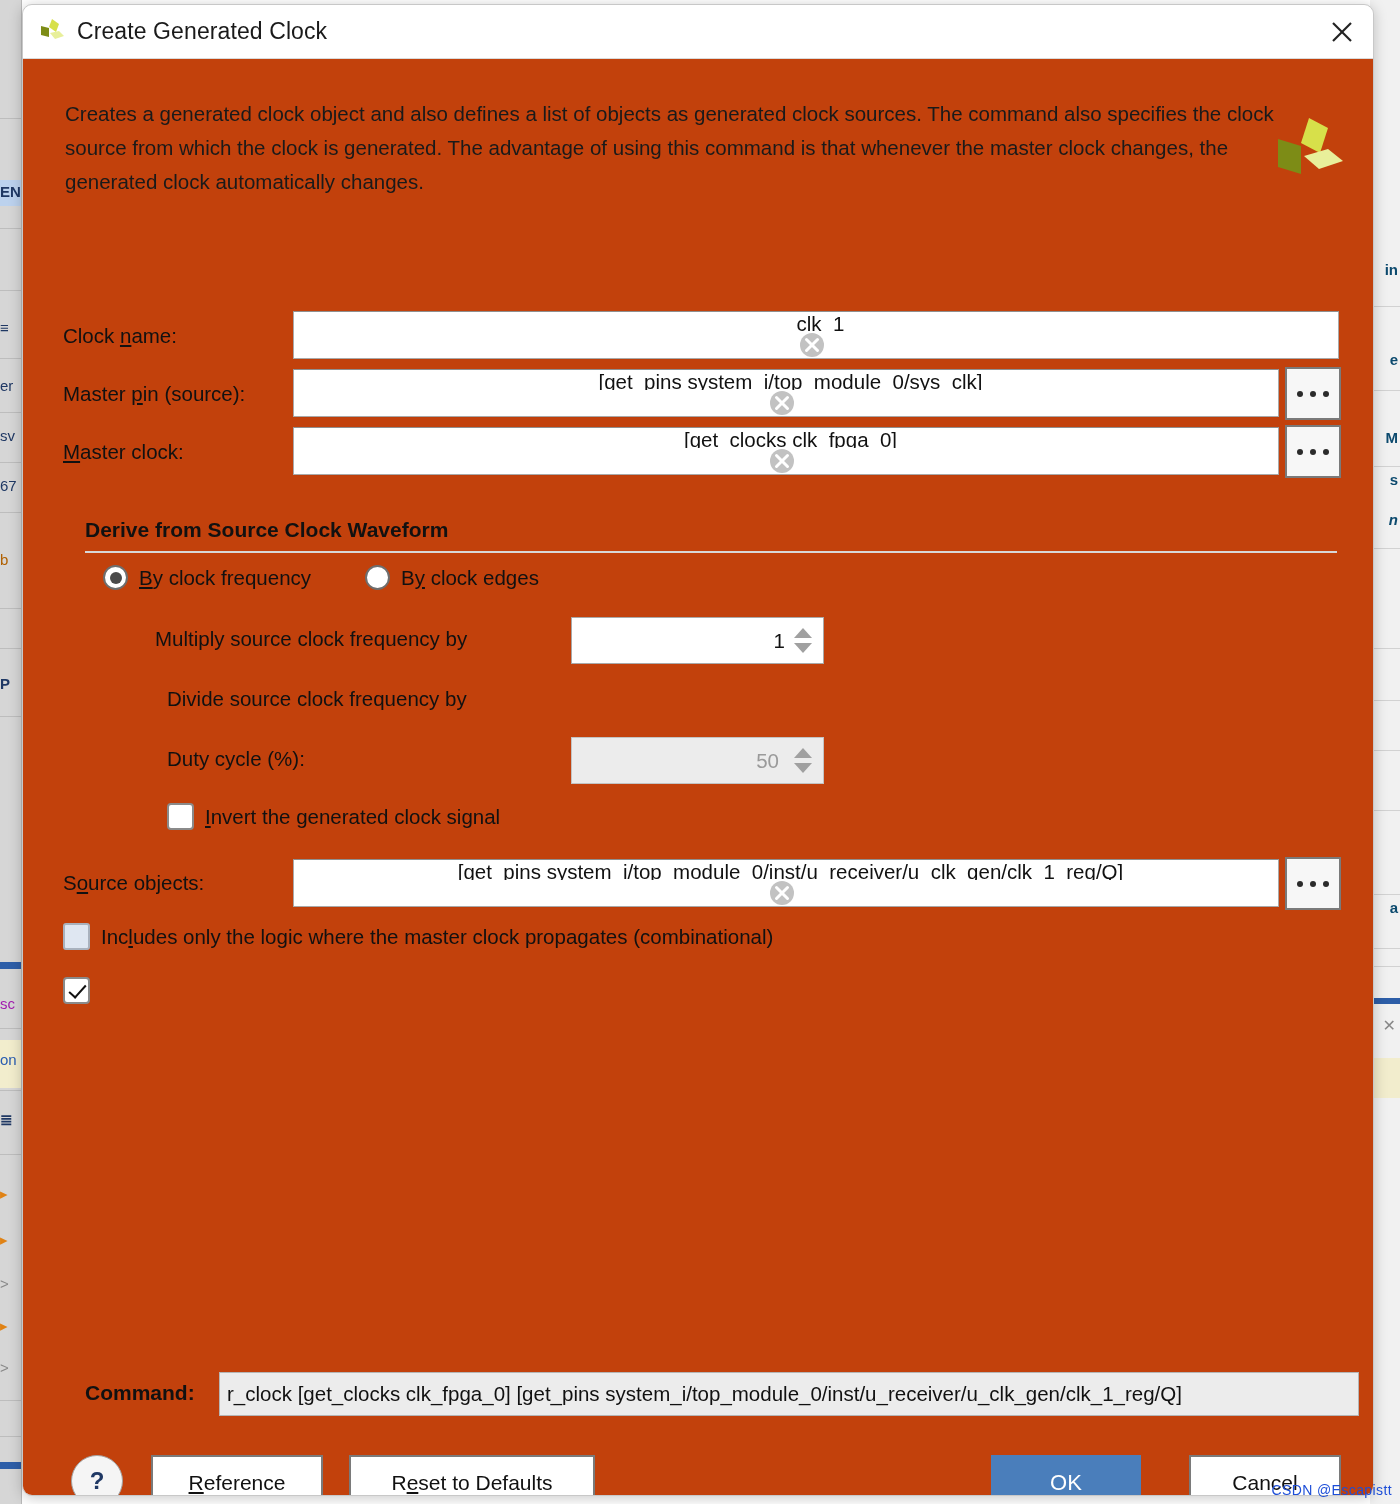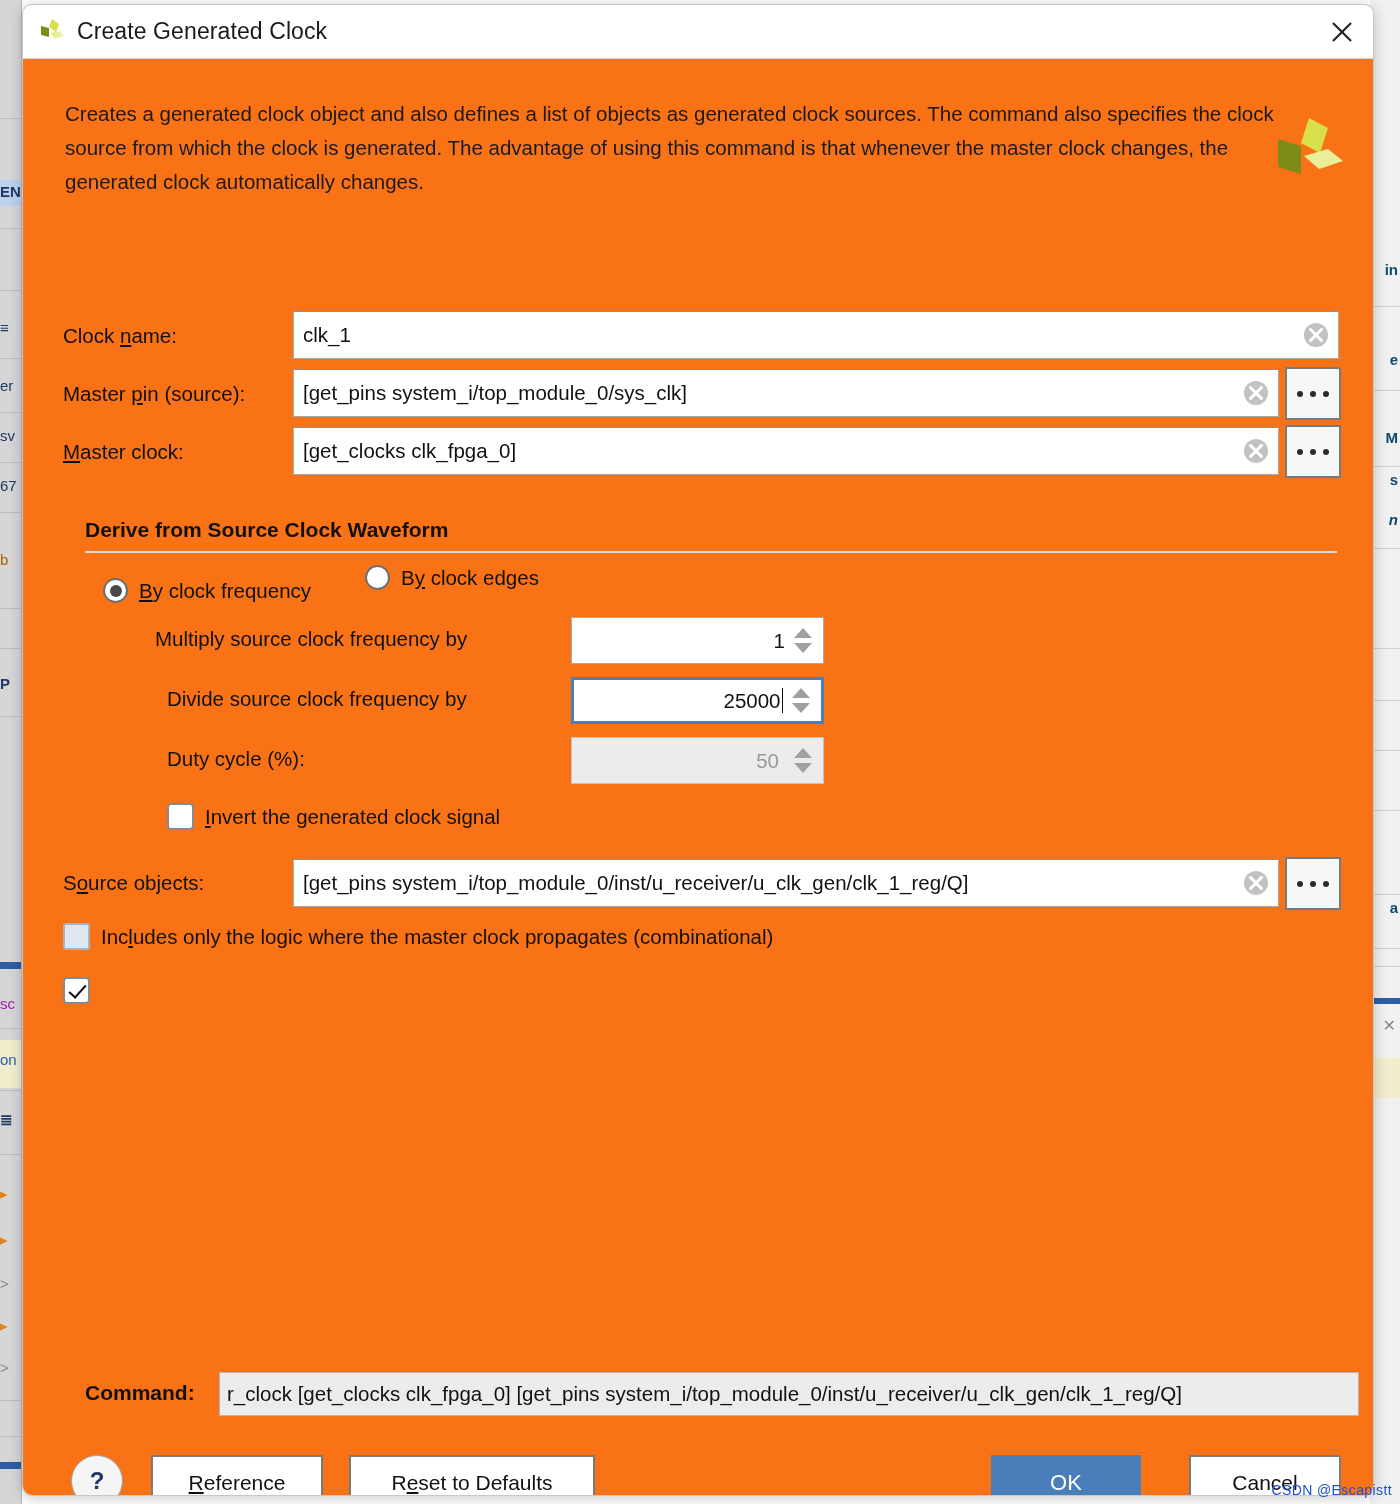--- a/index.html
+++ b/index.html
@@ -74,21 +74,21 @@
     position: absolute; right: 0; top: 0;
     width: 62px; height: 54px;
     display: flex; align-items: center; justify-content: center;
     cursor: pointer;
   }
   #close-btn svg { display: block; }
 
   #body-area {
     position: relative;
     height: 1437px;
-    background: #f97316;
+    background: #c2410c;
   }
 
   #desc {
     position: absolute;
     left: 42px; top: 38px; width: 1230px;
     font-size: 20.5px;
     color: #1a1a1a;
     line-height: 1.67;
   }
   #corner-logo {
@@ -105,20 +105,21 @@
   }
   .u { text-decoration: underline; text-underline-offset: 2px; }
 
   .txtfield {
     position: absolute;
     background: #ffffff;
     border: 1px solid #a9a9a9;
     border-top-color: #8f8f8f;
     display: flex; align-items: center;
     box-shadow: 0 1px 0 rgba(0,0,0,.02);
+    flex-direction: column;
   }
   .txtfield .val {
     flex: 1;
     padding-left: 9px;
     font-size: 20.5px;
     color: #111;
     white-space: nowrap;
     overflow: hidden;
   }
   .clear-ic {
@@ -420,21 +421,21 @@
     </div>
     <div class="dots-btn" style="left:1262px; top:366px">
       <i></i>
         <i></i>
         <i></i>
     </div>
 
     <div id="grp-title">Derive from Source Clock Waveform</div>
     <div id="grp-rule"></div>
 
-    <div class="radio-wrap" style="left:80px; top:519px">
+    <div class="radio-wrap" style="left:80px; top:506px">
       <span class="radio on"></span>
       <span class="rlbl">
         <span></span><span class="u">B</span><span>y clock frequency</span>
       </span>
     </div>
     <div class="radio-wrap" style="left:342px; top:506px">
       <span class="radio"></span>
       <span class="rlbl">
         <span>B</span><span class="u">y</span><span> clock edges</span>
       </span>
@@ -443,30 +444,20 @@
     <div class="lbl" style="left:132px; top:568px">Multiply source clock frequency by</div>
     <div class="spin" style="left:548px; top:558px">
       <div class="sval">1</div>
       <div class="spin-btns">
         <div class="tri-up"></div>
         <div class="tri-dn"></div>
       </div>
     </div>
 
     <div class="lbl" style="left:144px; top:628px">Divide source clock frequency by</div>
-    <div class="spin focused" style="left:548px; top:618px">
-      <div class="sval">
-        <span>25000</span>
-          <span class="caret"></span>
-      </div>
-      <div class="spin-btns">
-        <div class="tri-up"></div>
-        <div class="tri-dn"></div>
-      </div>
-    </div>
 
     <div class="lbl" style="left:144px; top:688px">Duty cycle (%):</div>
     <div class="spin disabled" style="left:548px; top:678px">
       <div class="sval">50</div>
       <div class="spin-btns">
         <div class="tri-up"></div>
         <div class="tri-dn"></div>
       </div>
     </div>
 

